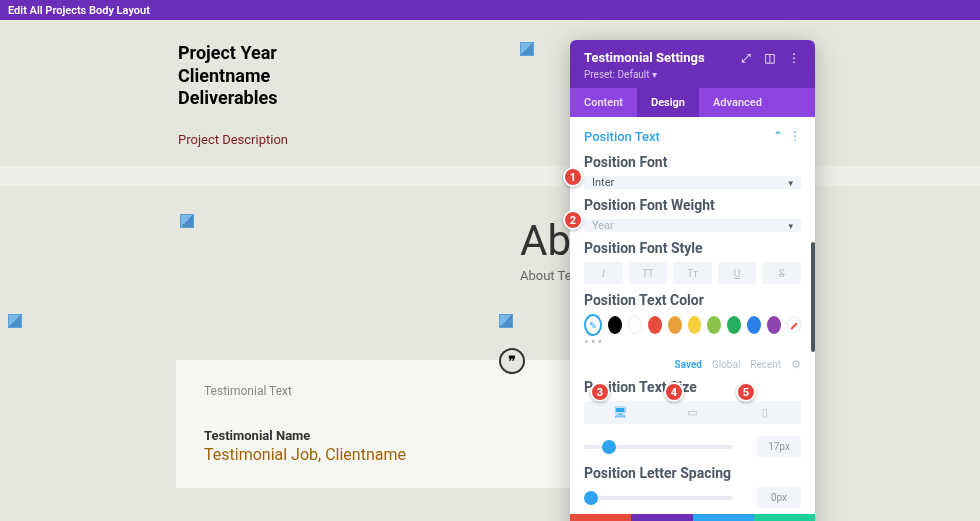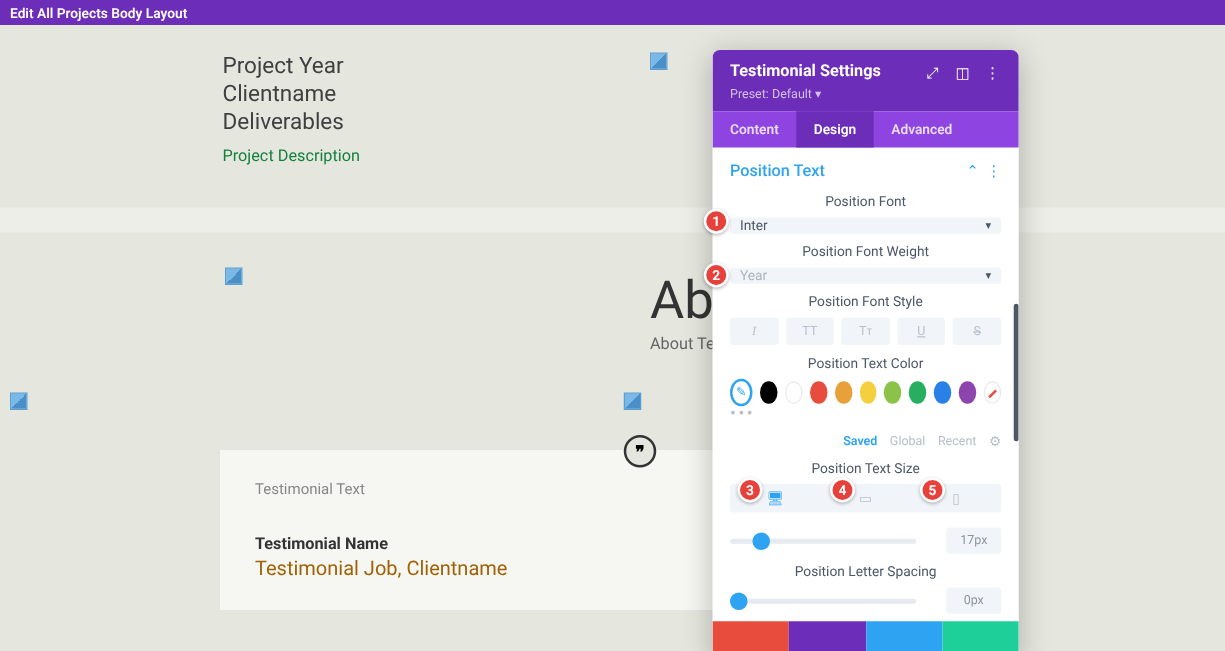--- a/index.html
+++ b/index.html
@@ -1,21 +1,21 @@
 <!DOCTYPE html>
 <html><head>
 <meta charset="utf-8">
 <style>
   * { margin: 0; padding: 0; box-sizing: border-box; font-family: -apple-system, BlinkMacSystemFont, "Segoe UI", Roboto, Helvetica, Arial, sans-serif; }
   body { width: 980px; height: 521px; background: #e5e7df; overflow: hidden; position: relative; }
   .top-bar { background: #6c2eb9; color: #fff; height: 20px; display: flex; align-items: center; padding: 0 8px; font-size: 11px; font-weight: 600; }
   .canvas { position: relative; height: 501px; }
   .project-block { position: absolute; left: 178px; top: 22px; }
-  .project-block .h { font-size: 18px; color: #404040; line-height: 1.25; font-weight: 400; }
-  .project-block .d { font-size: 13px; color: #15803d; margin-top: 8px; }
+  .project-block .h { font-size: 18px; color: #000000; line-height: 1.25; font-weight: 700; }
+  .project-block .d { font-size: 13px; color: #7f1d1d; margin-top: 22px; }
   .img-ph { width: 14px; height: 14px; display: inline-block; background: linear-gradient(135deg,#7ab8e8 50%, #4a8fc7 50%); border: 1px solid #5a9fd4; position: absolute; }
   .ph1 { left: 520px; top: 22px; }
   .ph2 { left: 180px; top: 194px; }
   .ph3 { left: 499px; top: 294px; }
   .ph4 { left: 8px; top: 294px; }
   .about-h { position: absolute; left: 520px; top: 196px; font-size: 42px; color: #333; font-weight: 400; }
   .about-t { position: absolute; left: 520px; top: 248px; font-size: 13px; color: #666; }
   .testimonial { position: absolute; left: 176px; top: 340px; width: 560px; background: #f6f7f2; padding: 24px 28px 24px; }
   .testimonial .txt { font-size: 12px; color: #888; }
   .testimonial .name { font-size: 13px; color: #333; font-weight: 700; margin-top: 30px; }
@@ -31,21 +31,21 @@
   .panel-hd .icons { display: flex; gap: 10px; align-items: center; }
   .panel-hd .ic { width: 14px; height: 14px; display: flex; align-items: center; justify-content: center; font-size: 12px; cursor: pointer; }
   .panel-hd .preset { font-size: 10px; color: #d4c2ea; margin-top: 4px; cursor: pointer; }
   .tabs { display: flex; background: #8e44e0; }
   .tab { flex: 0 0 auto; padding: 8px 14px; font-size: 11px; color: #fff; font-weight: 600; cursor: pointer; }
   .tab.active { background: #6c2eb9; }
   .tab.idle { background: transparent; color: #e8dcf5; }
   .panel-body { padding: 12px 14px 6px; max-height: 400px; overflow: hidden; position: relative; }
   .section-hd { display: flex; justify-content: space-between; align-items: flex-start; color: #2ea3f2; font-size: 13px; font-weight: 500; margin-bottom: 10px; cursor: pointer; }
   .section-hd .rt { display: flex; gap: 6px; align-items: center; color: #2ea3f2; font-size: 12px; }
-  .lbl { font-size: 11px; color: #4c5866; font-weight: 400; margin: 8px 0 6px; text-align: center; }
+  .lbl { font-size: 14px; color: #4c5866; font-weight: 700; margin: 8px 0 6px; }
   .select { background: #f1f5f9; border-radius: 3px; padding: 0 8px; font-size: 11px; color: #4c5866; display: flex; justify-content: space-between; align-items: center; cursor: pointer; }
   .select.muted { color: #aab3bd; }
   .caret { font-size: 9px; color: #4c5866; }
   .style-btns { display: flex; gap: 6px; }
   .sbtn { flex: 1; background: #f1f5f9; border-radius: 3px; height: 22px; display: flex; align-items: center; justify-content: center; font-size: 10px; color: #b7c0c9; cursor: pointer; }
   .sbtn.it { font-style: italic; font-family: serif; }
   .sbtn.ul { text-decoration: underline; }
   .sbtn.st { text-decoration: line-through; }
   .colors { display: flex; gap: 6px; align-items: center; margin-top: 4px; }
   .cswatch { width: 18px; height: 18px; border-radius: 50%; cursor: pointer; }

